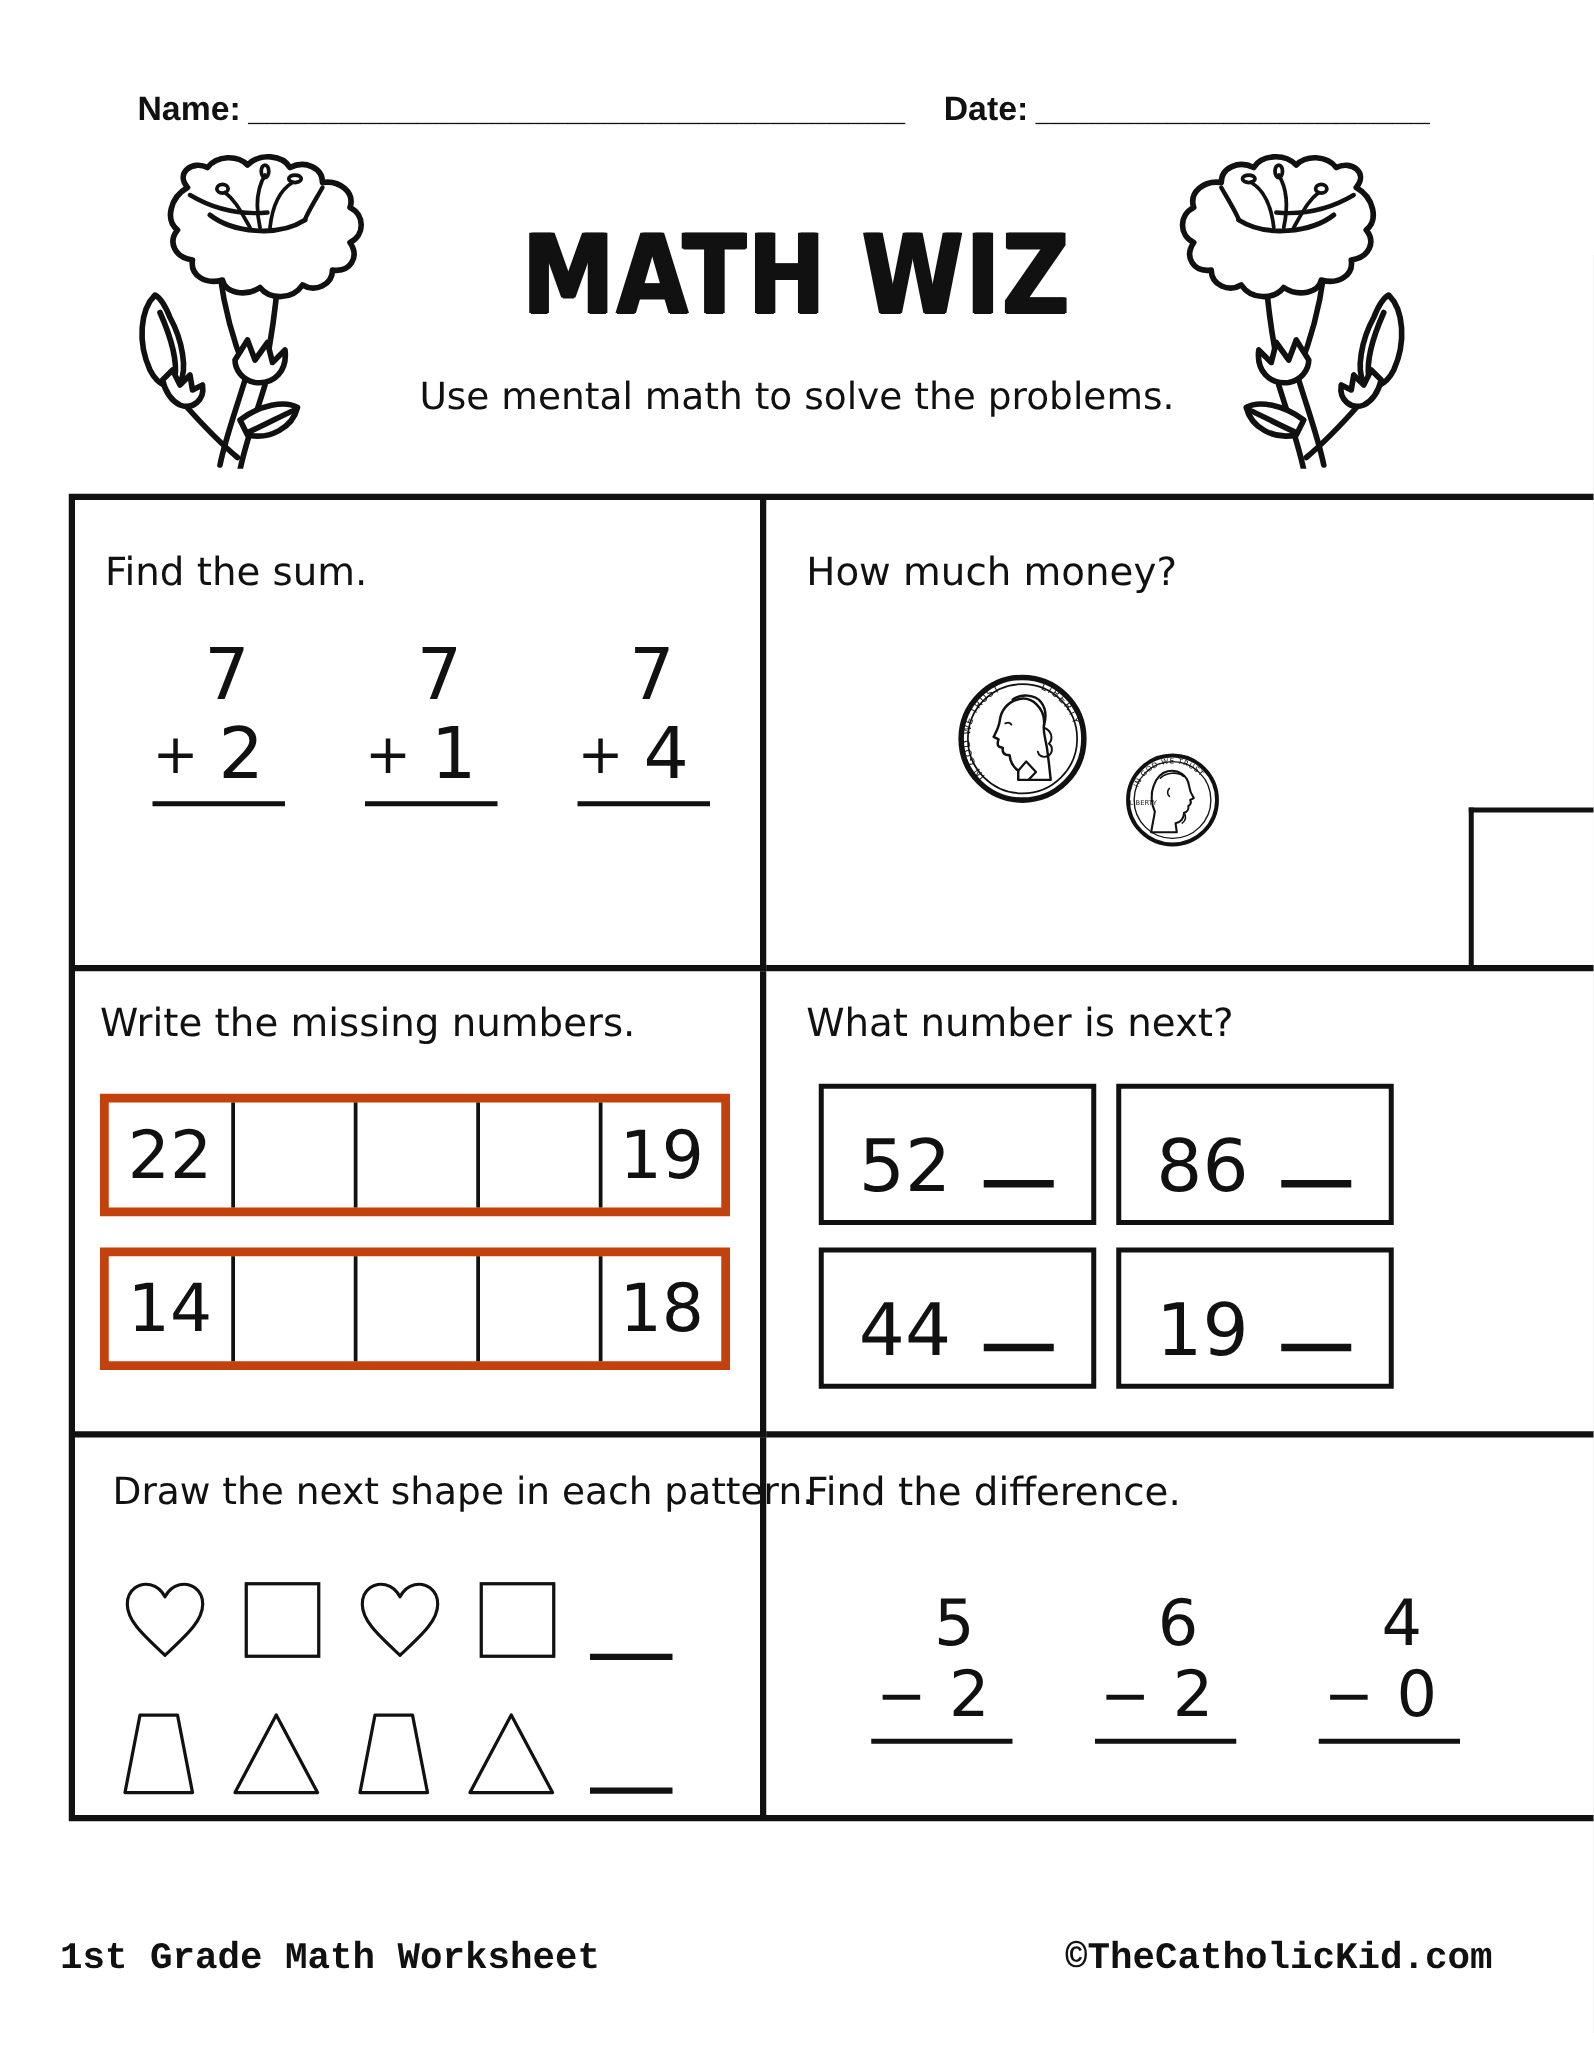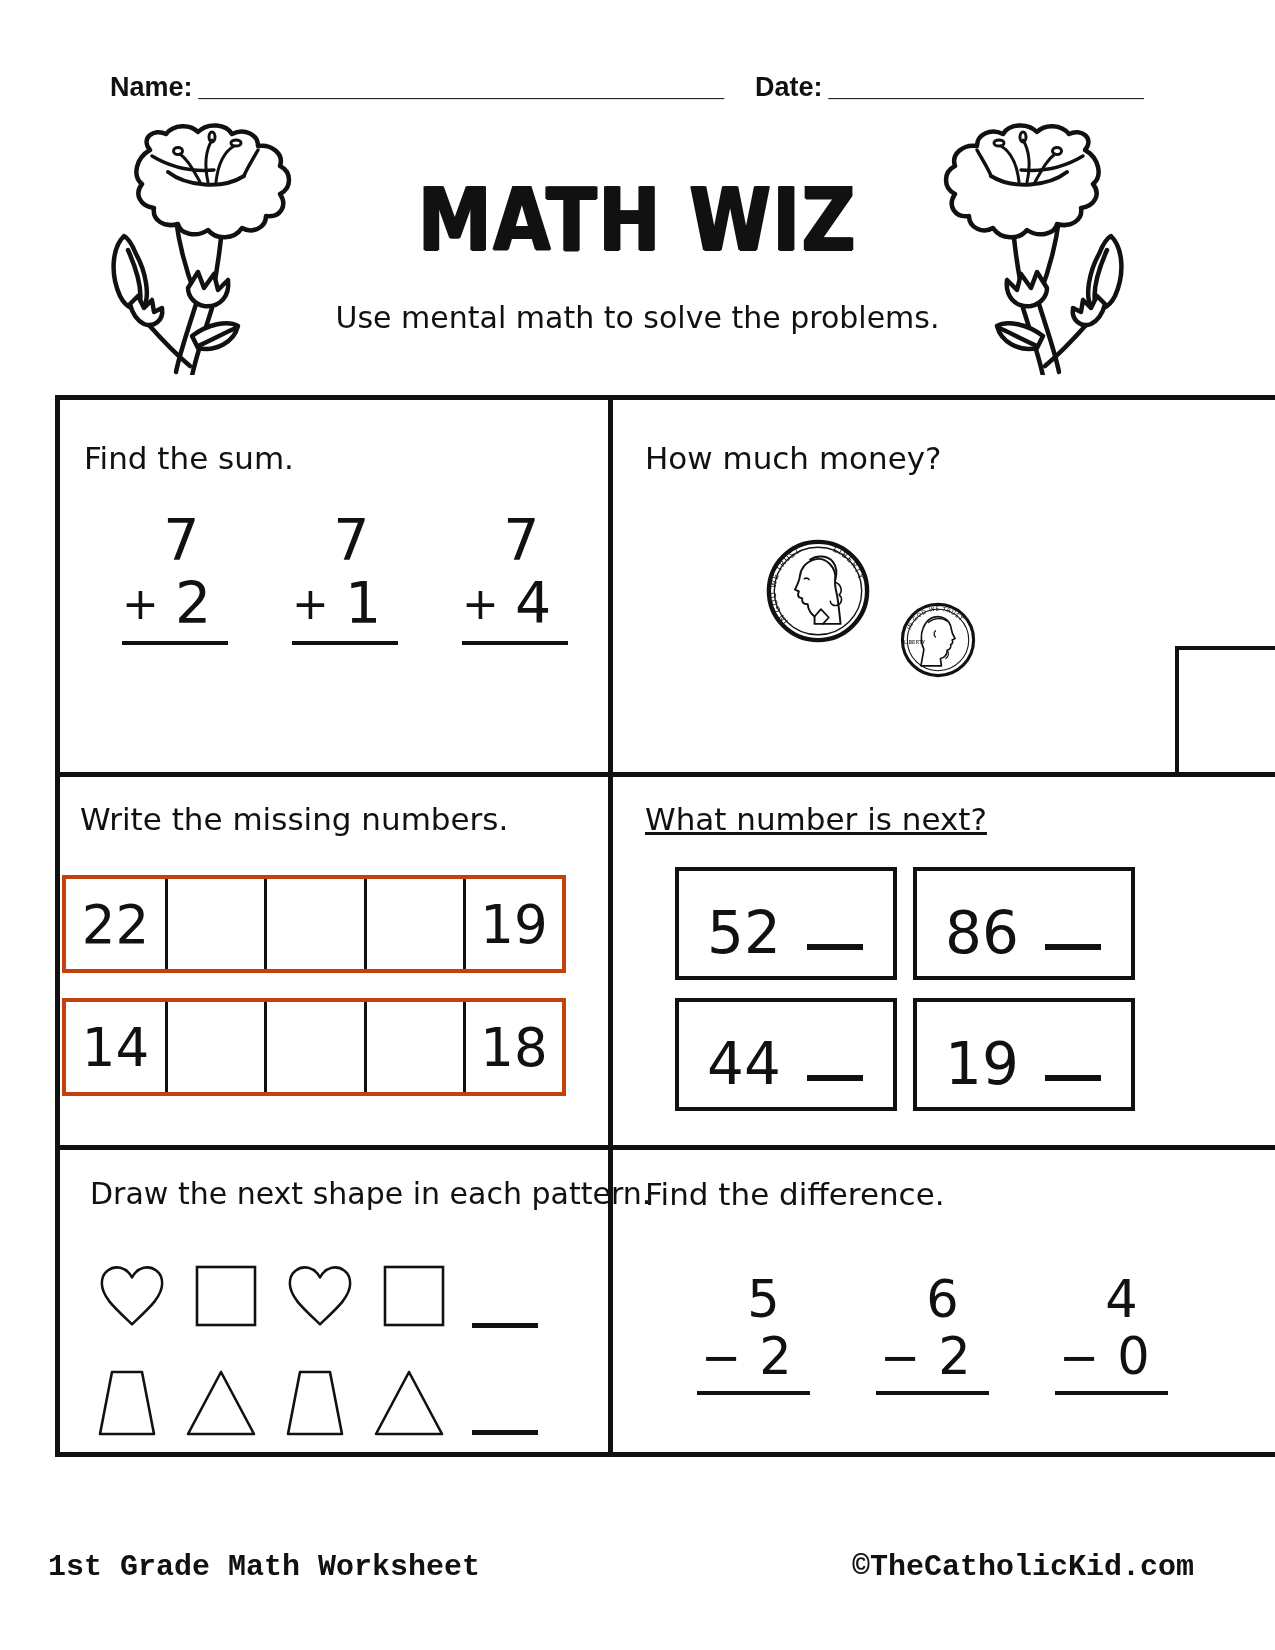--- a/index.html
+++ b/index.html
@@ -61,29 +61,29 @@
   .coin { position:absolute; }
   .coin.nickel { left:151px; top:137px; width:108px; height:108px; }
   .coin.penny  { left:286px; top:201px; width:78px;  height:78px; }
   .answer-box {
     position:absolute; right:0; bottom:0; width:128px; height:126px;
     box-sizing:border-box; border-left:4px solid #111; border-top:4px solid #111; background:#fff;
   }
 
   
   .numrow {
-    position:absolute; left:2px; width:504px; height:98px; box-sizing:border-box;
-    border:4px solid #c2410c; display:grid; grid-template-columns:repeat(5,1fr);
+    position:absolute; left:20px; width:504px; height:98px; box-sizing:border-box;
+    border:7px solid #c2410c; display:grid; grid-template-columns:repeat(5,1fr);
   }
   .numrow.r1 { top:98px; } .numrow.r2 { top:221px; }
   .numcell { border-left:3px solid #111; display:flex; align-items:center; justify-content:center; font-size:53px; }
   .numcell:first-child { border-left:none; }
 
   
-  .nboxes { position:absolute; left:42px; top:90px; display:grid; grid-template-columns:222px 222px; gap:18px 16px;margin-left:20px; }
+  .nboxes { position:absolute; left:42px; top:90px; display:grid; grid-template-columns:222px 222px; gap:18px 16px; }
   .nbox { height:113px; box-sizing:border-box; border:4px solid #111; display:flex; align-items:flex-end; padding:0 0 18px 28px; }
   .nval { font-size:58px; line-height:.85; }
   .nblank { display:inline-block; width:56px; height:6px; background:#111; margin:0 0 8px 26px; }
 
   
   .shape-row { position:absolute; left:36px; display:flex; gap:26px; align-items:center; height:76px; }
   .shape-row.s1 { top:108px; } .shape-row.s2 { top:215px; }
   .shape { display:flex; align-items:center; }
   .sblank { width:66px; height:5px; background:#111; align-self:flex-end; margin-bottom:6px; }
 
@@ -250,21 +250,21 @@
       <div class="numrow r2" id="missing-row-1">
           <div class="numcell">14</div>
           <div class="numcell"></div>
           <div class="numcell"></div>
           <div class="numcell"></div>
           <div class="numcell">18</div>
         </div>
     </div>
 
     <div class="cell rowM">
-      <div class="prompt" style="left:32px; top:24px;text-decoration:underline;">What number is next?</div>
+      <div class="prompt" style="left:32px; top:24px;">What number is next?</div>
       <div class="nboxes" id="next-boxes">
           <div class="nbox">
             <span class="nval">52</span>
             <span class="nblank"></span>
           </div>
           <div class="nbox">
             <span class="nval">86</span>
             <span class="nblank"></span>
           </div>
           <div class="nbox">

